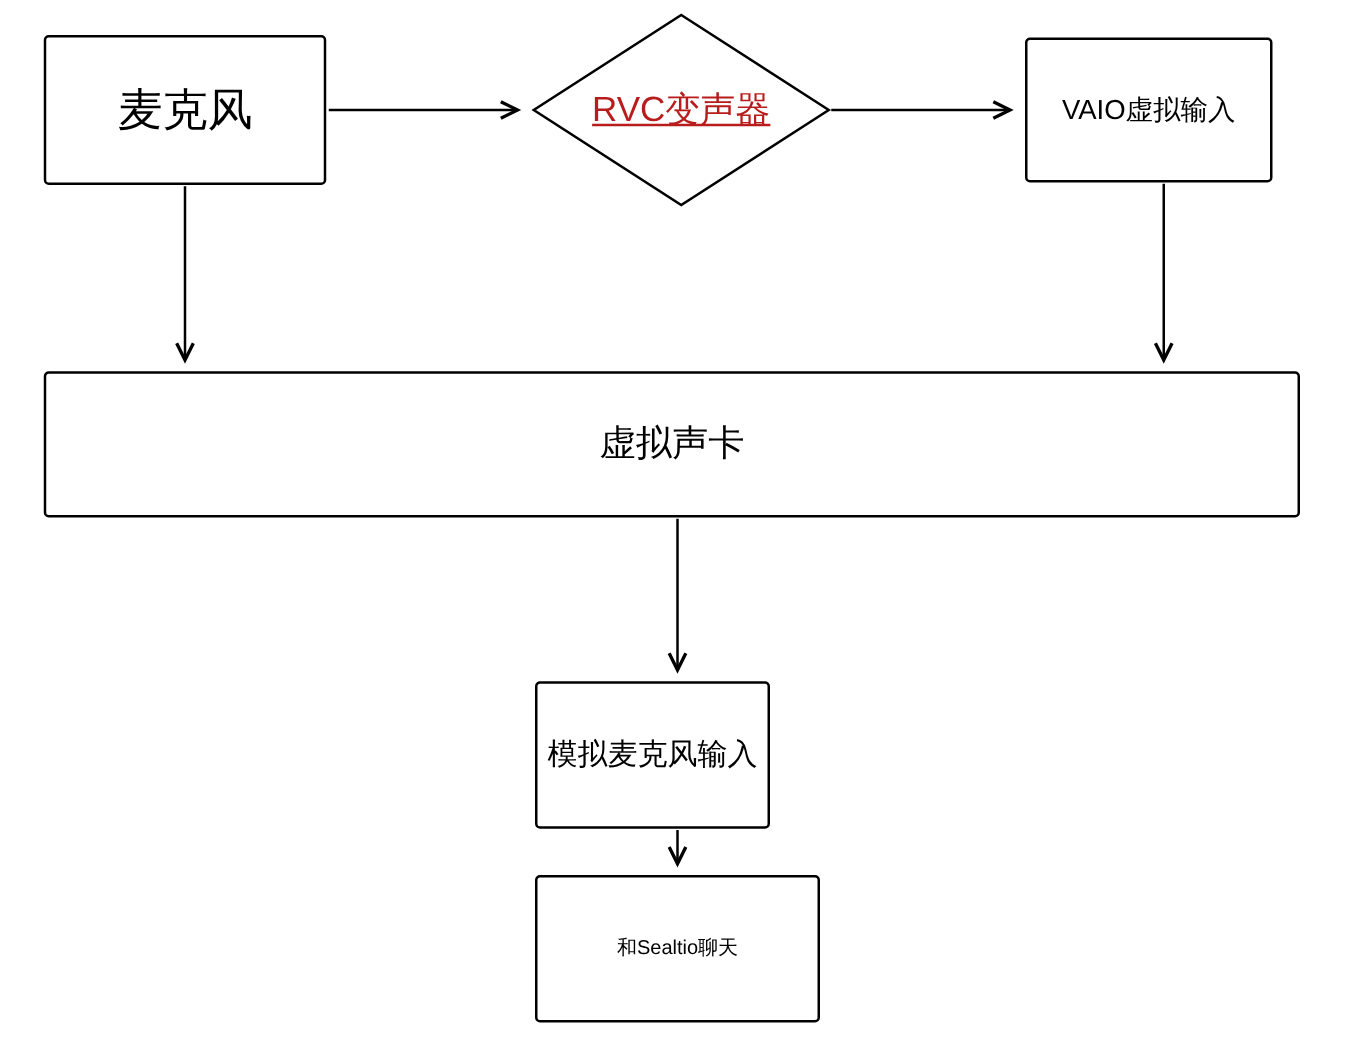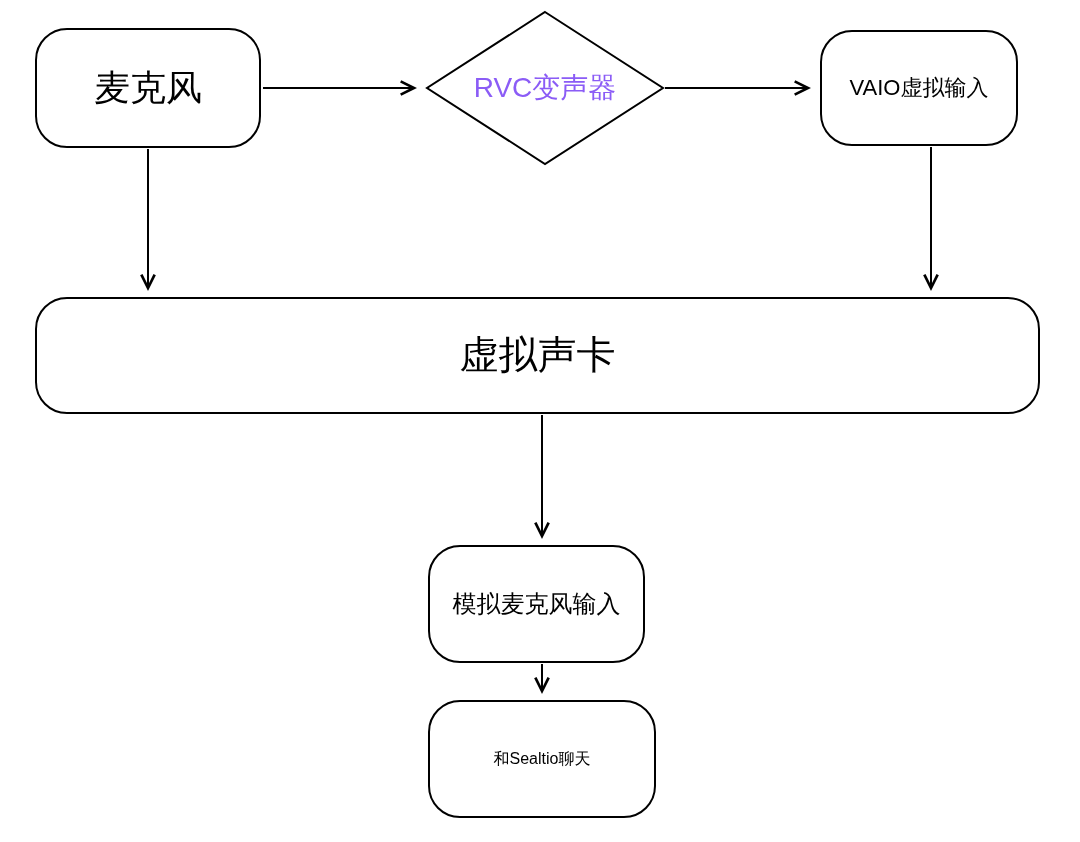--- a/index.html
+++ b/index.html
@@ -14,37 +14,38 @@
     background: #ffffff;
     overflow: hidden;
   }
   .svg-layer {
     position: absolute;
     left: 0; top: 0;
   }
   .node {
     position: absolute;
     border: 2px solid #000000;
-    border-radius: 32px;
+    border-radius: 4px;
     background: #ffffff;
     display: flex;
     align-items: center;
     justify-content: center;
     color: #000000;
     box-sizing: border-box;
     text-align: center;
     line-height: 1.2;
   }
   .diamond-label {
     position: absolute;
     display: flex;
     align-items: center;
     justify-content: center;
-    color: #8b5cf6;
+    color: #b91c1c;
     line-height: 1.2;
+    text-decoration: underline;
   }
 </style>
 </head>
 <body>
 
 <div class="canvas">
 
   <svg class="svg-layer" width="1080" height="842" viewBox="0 0 1080 842">
     <defs>
       <marker id="arrow" viewBox="0 0 12 12" refX="10" refY="6" markerWidth="10" markerHeight="10" orient="auto-start-reverse">
@@ -67,25 +68,25 @@
   </div>
 
   <div class="diamond-label" style="left:445px; top:60px; width:200px; height:56px; font-size:28px;">
     <span>RVC变声器</span>
   </div>
 
   <div class="node" style="left:820px; top:30px; width:198px; height:116px; font-size:22px;">
     <span>VAIO虚拟输入</span>
   </div>
 
-  <div class="node" style="left:35px; top:297px; width:1005px; height:117px; font-size:39px;text-align:right;">
+  <div class="node" style="left:35px; top:297px; width:1005px; height:117px; font-size:29px;text-align:right;">
     <span>虚拟声卡</span>
   </div>
 
-  <div class="node" style="left:428px; top:545px; width:217px; height:118px; font-size:24px;">
+  <div class="node" style="left:428px; top:545px; width:188px; height:118px; font-size:24px;">
     <span>模拟麦克风输入</span>
   </div>
 
   <div class="node" style="left:428px; top:700px; width:228px; height:118px; font-size:16px;">
     <span>和Sealtio聊天</span>
   </div>
 
 </div>
 
 </body></html>

